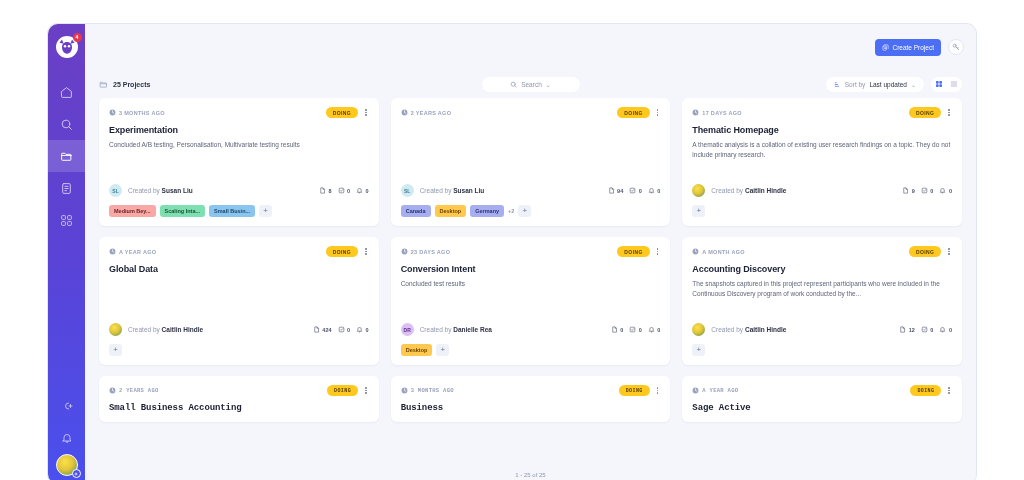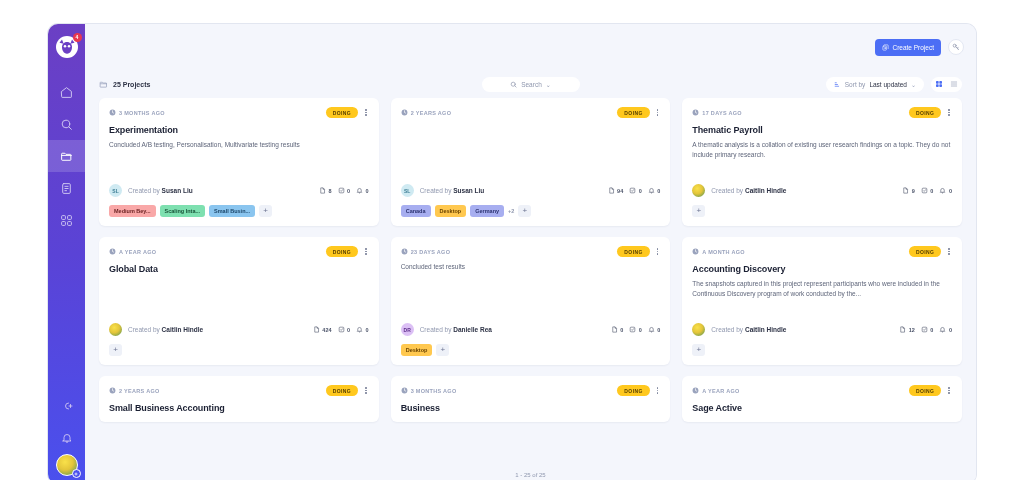--- a/index.html
+++ b/index.html
@@ -499,21 +499,21 @@
               </span>
               <span class="card-head-right">
                 <span class="status-badge">DOING</span>
                 <span class="kebab">
                   <i></i>
                   <i></i>
                   <i></i>
                 </span>
               </span>
             </div>
-            <div class="card-title">Thematic Payroll</div>
+            <div class="card-title">Thematic Homepage</div>
             <div class="card-desc">A thematic analysis is a collation of existing user research findings on a topic. They do not include primary research.</div>
             <div class="card-mid-spacer"></div>
             <div class="card-meta">
               <span class="avatar photo"></span>
               <span class="created-by">Created by <b>Caitlin Hindle</b></span>
               <span class="card-stats">
                 <span class="stat">
                   <span><svg width="7" height="7" viewBox="0 0 24 24" fill="none" stroke="currentColor" stroke-width="2" stroke-linejoin="round">
                       <path d="M6 3 h8 l5 5 v13 H6 Z"></path>
                       <path d="M14 3 v5 h5"></path>
@@ -606,20 +606,21 @@
               </span>
               <span class="card-head-right">
                 <span class="status-badge">DOING</span>
                 <span class="kebab">
                   <i></i>
                   <i></i>
                   <i></i>
                 </span>
               </span>
             </div>
+            <div class="card-title">Conversion Intent</div>
             <div class="card-desc">Concluded test results</div>
             <div class="card-mid-spacer"></div>
             <div class="card-meta">
               <span class="avatar" style="background:#dcc0f5;color:#5f2f8c">DR</span>
               <span class="created-by">Created by <b>Danielle Rea</b></span>
               <span class="card-stats">
                 <span class="stat">
                   <span><svg width="7" height="7" viewBox="0 0 24 24" fill="none" stroke="currentColor" stroke-width="2" stroke-linejoin="round">
                       <path d="M6 3 h8 l5 5 v13 H6 Z"></path>
                       <path d="M14 3 v5 h5"></path>
@@ -695,21 +696,21 @@
                     </svg></span>
                   <span>0</span>
                 </span>
               </span>
             </div>
             <div class="card-tags">
               <span class="tag-add">+</span>
             </div>
           </div>
         </div>
-      <div class="grid" id="grid-partial" style="margin-top:11px;">
+      <div class="grid" id="grid-partial" style="margin-top:11px;font-family:Liberation Mono, monospace;">
           <div class="card short">
             <div class="card-head">
               <span class="card-time">
                 <span style="color:#9aa3bd;display:flex;">
                   <svg width="7" height="7" viewBox="0 0 24 24" fill="currentColor">
                     <circle cx="12" cy="12" r="10"></circle>
                     <path d="M12 6 v6 l4 2" stroke="#ffffff" stroke-width="2.4" fill="none" stroke-linecap="round"></path>
                   </svg>
                 </span>
                 <span>2 years ago</span>

